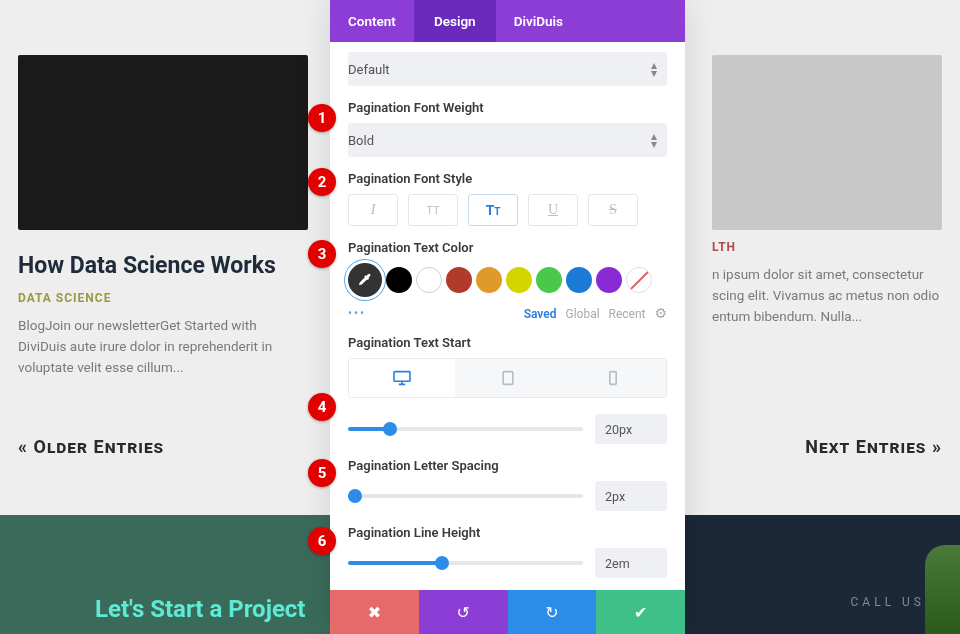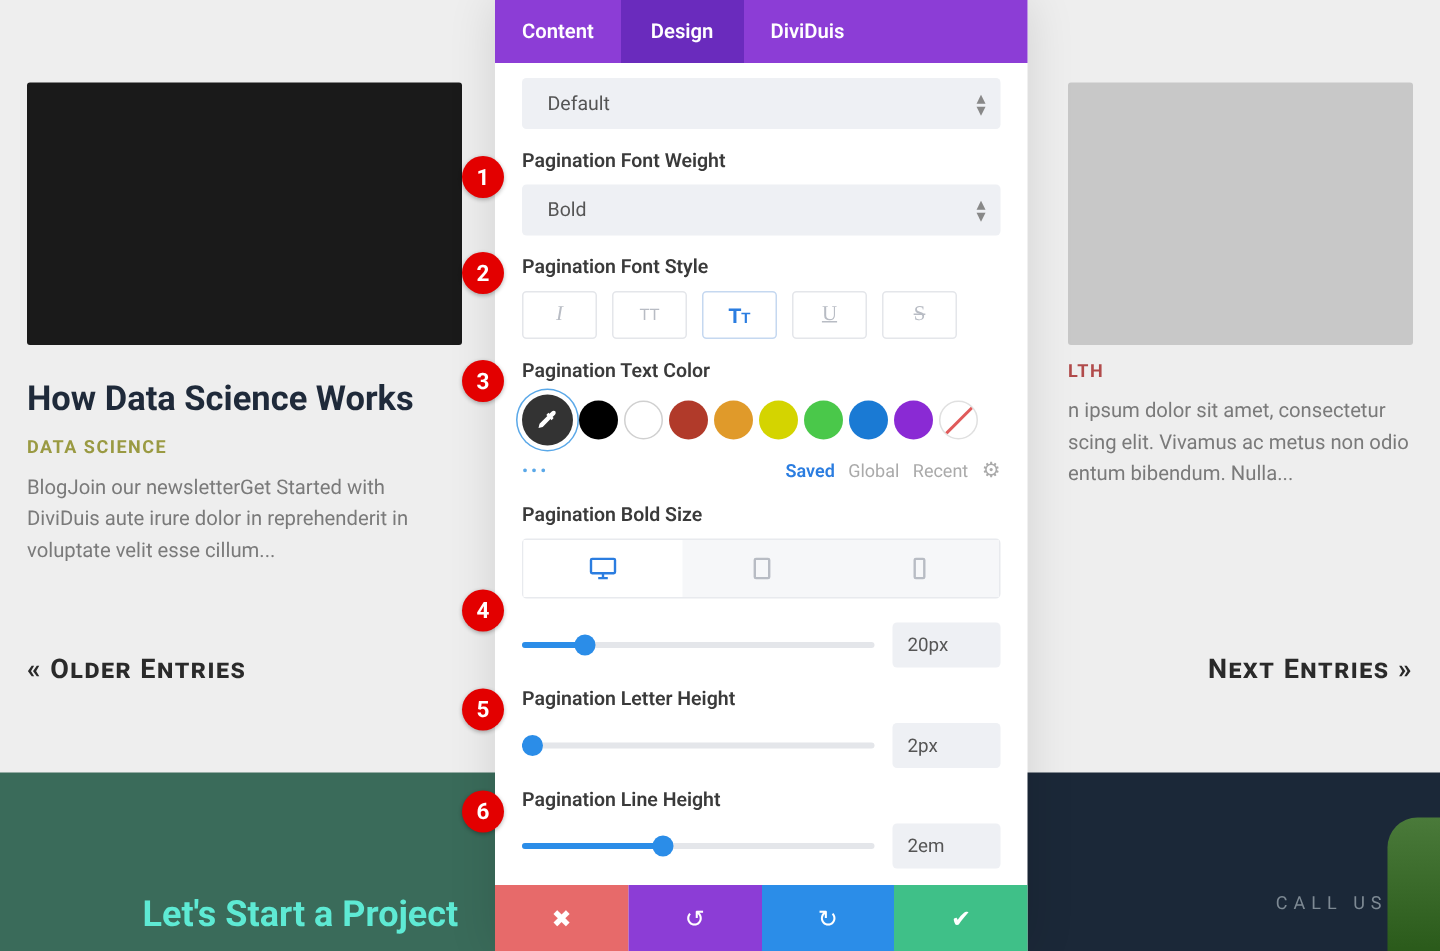--- a/index.html
+++ b/index.html
@@ -24,21 +24,21 @@
   .plant { position: absolute; right: 0; bottom: 0; width: 35px; height: 90px; background: linear-gradient(#4a7a3a,#2a5a1a); border-radius: 20px 0 0 0; }
 
   
   .panel { position: absolute; left: 330px; top: 0; width: 355px; height: 634px; background: #fff; box-shadow: 0 0 30px rgba(0,0,0,.12); display: flex; flex-direction: column; }
   .tabs { display: flex; height: 42px; background: #8c3dd6; }
   .tab { flex: none; padding: 0 18px; display: flex; align-items: center; font-size: 13.5px; font-weight: 600; color: #fff; cursor: pointer; }
   .tab.wide { padding: 0 20px; }
   .tab.active { background: #6a2bbd; }
   .body { flex: 1; overflow: hidden; padding: 10px 18px 0; font-size: 13px; color: #3a3a3a; }
   .label { font-size: 13px; font-weight: 600; color: #3a3a3a; margin: 14px 0 8px; }
-  .select { position: relative; height: 34px; background: #eef0f4; border-radius: 3px; display: flex; align-items: center; padding: 0 17px; font-size: 13px; color: #555; cursor: pointer; }
+  .select { position: relative; height: 34px; background: #eef0f4; border-radius: 3px; display: flex; align-items: center; padding: 0 0; font-size: 13px; color: #555; cursor: pointer; }
   .select .chev { position: absolute; right: 10px; font-size: 12px; color: #888; line-height: 8px; }
   .style-row { display: flex; gap: 10px; }
   .style-btn { width: 50px; height: 32px; border: 1px solid #e4e6ea; border-radius: 3px; display: flex; align-items: center; justify-content: center; font-size: 14px; color: #b8bcc4; cursor: pointer; font-family: Georgia, serif; }
   .style-btn.active { color: #2b7de0; border-color: #c5d8f0; }
   .color-row { display: flex; gap: 4px; align-items: center; margin-top: 4px; }
   .swatch { width: 26px; height: 26px; border-radius: 50%; cursor: pointer; }
   .swatch.eyedrop { width: 34px; height: 34px; background: #333; display: flex; align-items: center; justify-content: center; color: #fff; box-shadow: 0 0 0 3px #fff, 0 0 0 4px #5aa8e8; }
   .swatch.outline { border: 1px solid #d0d0d0; background: #fff; }
   .swatch.none { background: #fff; border: 1px solid #e0e0e0; position: relative; overflow: hidden; }
   .swatch.none::after { content: ""; position: absolute; width: 140%; height: 2px; background: #e05a5a; transform: rotate(-45deg); top: 50%; left: -20%; }
@@ -156,21 +156,21 @@
     <div class="meta-row">
       <span class="dots">•••</span>
       <span>
         <span class="saved">Saved</span>&nbsp;&nbsp;
         <span>Global</span>&nbsp;&nbsp;
         <span>Recent</span>&nbsp;&nbsp;
         <span class="gear">⚙</span>
       </span>
     </div>
 
-    <div class="label">Pagination Bold Size</div>
+    <div class="label">Pagination Text Start</div>
     <div class="device-row">
       <div class="device active">
           <svg viewBox="0 0 24 20" fill="none" stroke="currentColor" stroke-width="2">
             <rect x="2" y="2" width="20" height="12" rx="1"></rect>
             <path d="M8 18h8M12 14v4"></path>
           </svg>
         </div>
       <div class="device">
           <svg viewBox="0 0 24 20" fill="none" stroke="currentColor" stroke-width="2">
             <rect x="6" y="2" width="12" height="16" rx="1"></rect>
@@ -183,21 +183,21 @@
         </div>
     </div>
     <div class="slider-row">
       <div class="slider-track">
         <div class="slider-fill" style="width:18%"></div>
         <div class="slider-thumb" style="left:18%"></div>
       </div>
       <div class="slider-val">20px</div>
     </div>
 
-    <div class="label">Pagination Letter Height</div>
+    <div class="label">Pagination Letter Spacing</div>
     <div class="slider-row" style="margin-top:4px">
       <div class="slider-track">
         <div class="slider-fill" style="width:3%"></div>
         <div class="slider-thumb" style="left:3%"></div>
       </div>
       <div class="slider-val">2px</div>
     </div>
 
     <div class="label">Pagination Line Height</div>
     <div class="slider-row" style="margin-top:4px">

